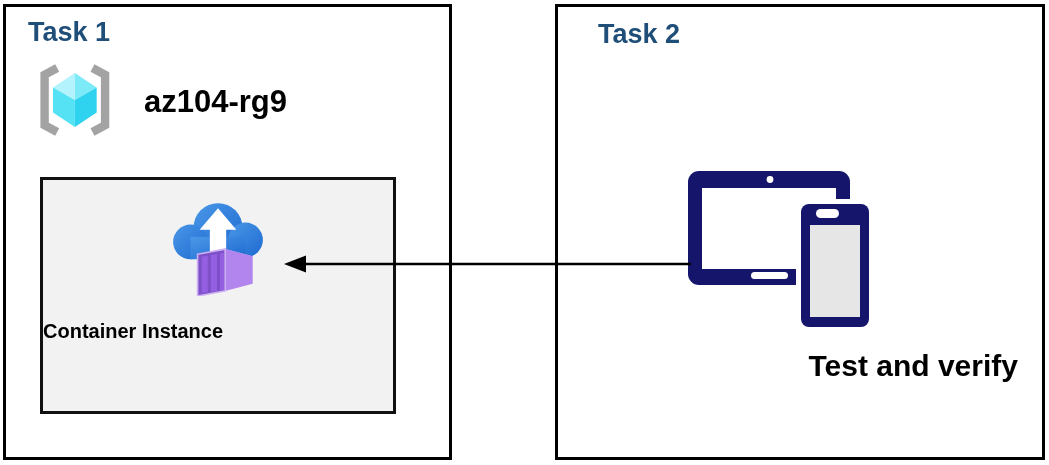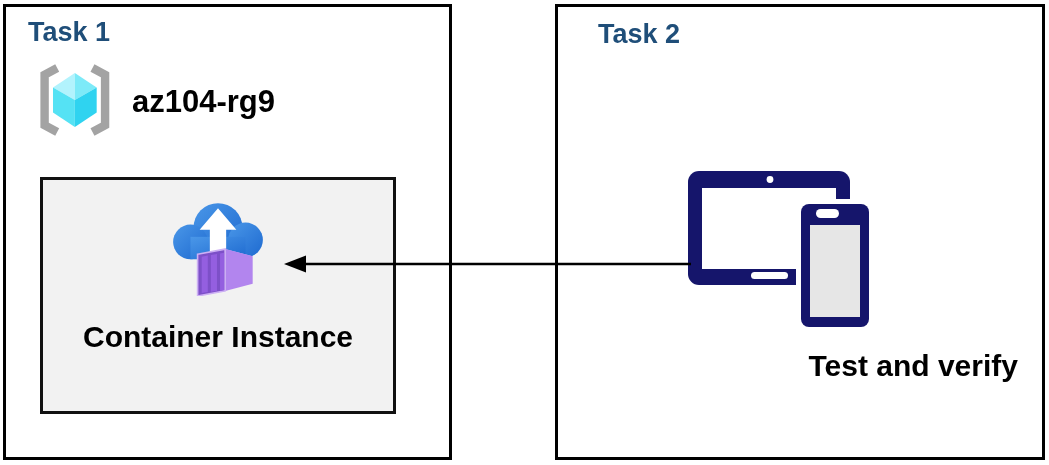--- a/index.html
+++ b/index.html
@@ -26,21 +26,21 @@
     color:#1f4e79;
     letter-spacing:0px;
   }
   .task-box.left .task-title{left:22px;top:10px;}
   .task-box.right .task-title{left:28px;top:12px;margin-left:12px;}
   .rg-row{
     position:absolute;
     left:26px;top:54px;
     display:flex;
     align-items:center;
-    gap:16px;
+    gap:28px;
   }
   .rg-name{
     font-size:31px;
     font-weight:bold;
     color:#000000;
     white-space:nowrap;
   }
   .inner-box{
     position:absolute;
     box-sizing:border-box;
@@ -51,22 +51,22 @@
   }
   .aci-icon-wrap{
     position:absolute;
     left:50%;top:14px;
     transform:translateX(-50%);
     width:102px;height:102px;
   }
   .inner-label{
     position:absolute;
     left:0;right:0;top:140px;
-    text-align:center;
-    font-size:30px;
+    text-align:left;
+    font-size:20px;
     font-weight:bold;
     color:#000000;
     white-space:nowrap;
   }
   .devices-wrap{
     position:absolute;
     left:128px;top:160px;
     width:190px;height:168px;
   }
   .verify-label{

